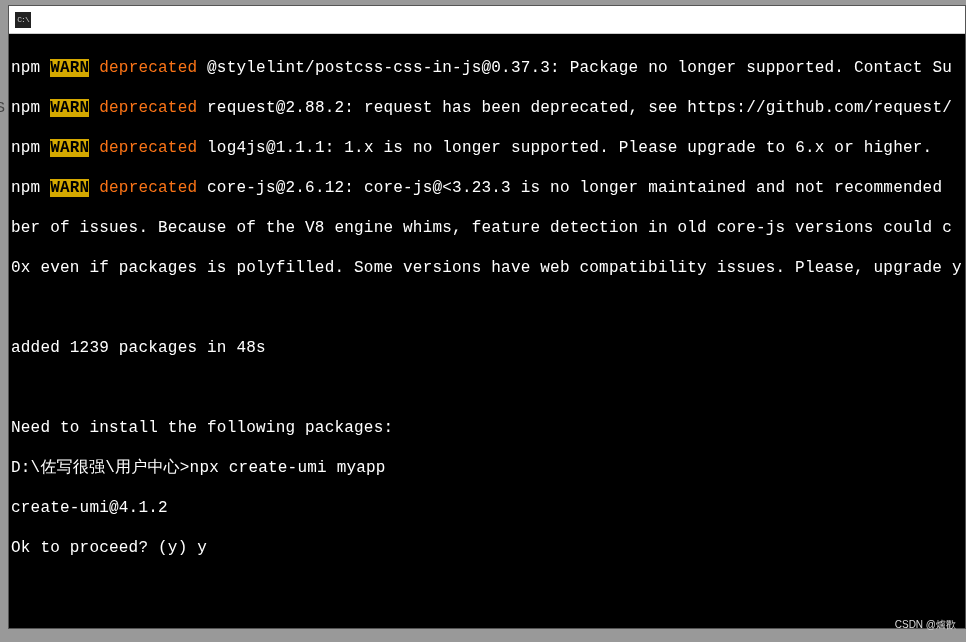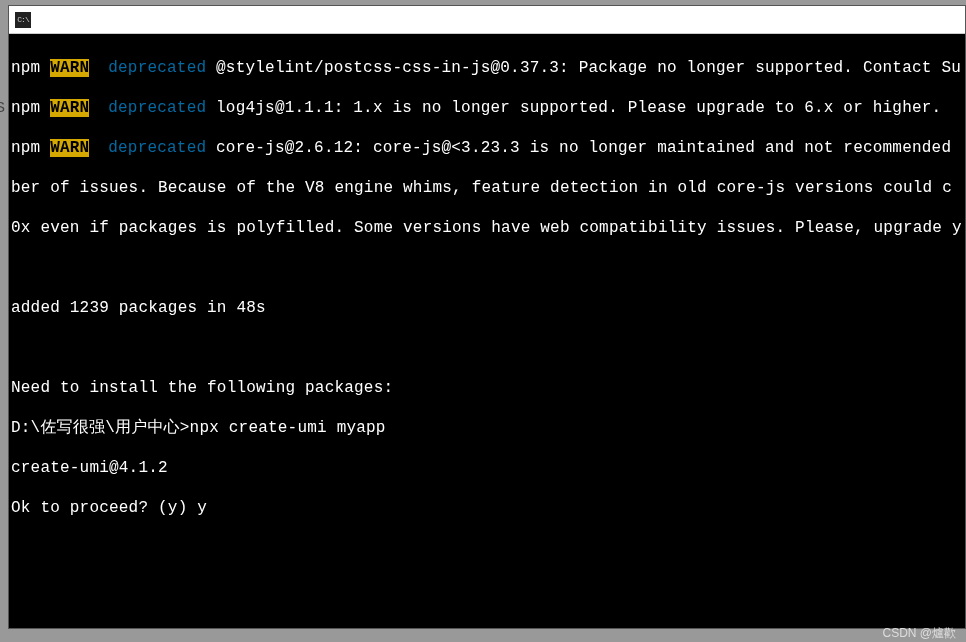--- a/index.html
+++ b/index.html
@@ -68,32 +68,31 @@
       display: block;
       white-space: pre;
     }
     .warn {
       background: #d4a800;
       color: #000;
       font-weight: bold;
       text-align: right;
     }
     .deprecated {
-      color: #0369a1;
-      margin-left: 9px;
+      color: #f97316;
     }
     .prompt-blank {
       height: 20px;
     }
     .watermark {
       position: absolute;
       right: 10px;
-      bottom: 0;
+      bottom: 10px;
       font-family: "Segoe UI", sans-serif;
-      font-size: 12px;
+      font-size: 10px;
       color: #ddd;
     }
     .left-edge-text {
       position: absolute;
       left: -4px;
       top: 100px;
       font-size: 15px;
       color: #444;
       writing-mode: horizontal-tb;
     }
@@ -103,20 +102,21 @@
 
 <div class="left-edge-text">S</div>
 
 <div class="window">
   <div class="titlebar">
     <div class="app-icon">C:\</div>
   </div>
 
   <div class="terminal">
 <span class="line"><span>npm</span> <span class="warn">WARN</span> <span class="deprecated">deprecated</span><span> @stylelint/postcss-css-in-js@0.37.3: Package no longer supported. Contact Su</span></span>
+<span class="line"><span>npm</span> <span class="warn">WARN</span> <span class="deprecated">deprecated</span><span> request@2.88.2: request has been deprecated, see https://github.com/request/</span></span>
 <span class="line"><span>npm</span> <span class="warn">WARN</span> <span class="deprecated">deprecated</span><span> log4js@1.1.1: 1.x is no longer supported. Please upgrade to 6.x or higher.</span></span>
 <span class="line"><span>npm</span> <span class="warn">WARN</span> <span class="deprecated">deprecated</span><span> core-js@2.6.12: core-js@&lt;3.23.3 is no longer maintained and not recommended </span></span>
 <span class="line">ber of issues. Because of the V8 engine whims, feature detection in old core-js versions could c</span>
 <span class="line">0x even if packages is polyfilled. Some versions have web compatibility issues. Please, upgrade y</span>
 <span class="line prompt-blank"></span>
 <span class="line">added 1239 packages in 48s</span>
 <span class="line prompt-blank"></span>
 <span class="line">Need to install the following packages:</span>
 <span class="line">D:\佐写很强\用户中心&gt;npx create-umi myapp</span>
 <span class="line">create-umi@4.1.2</span>

